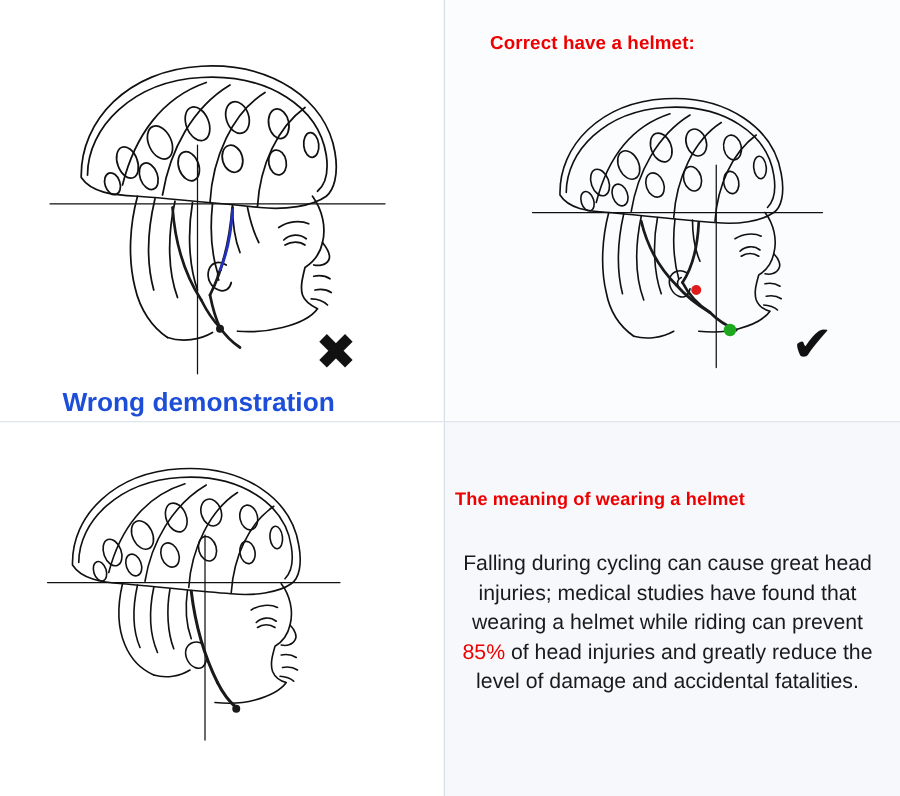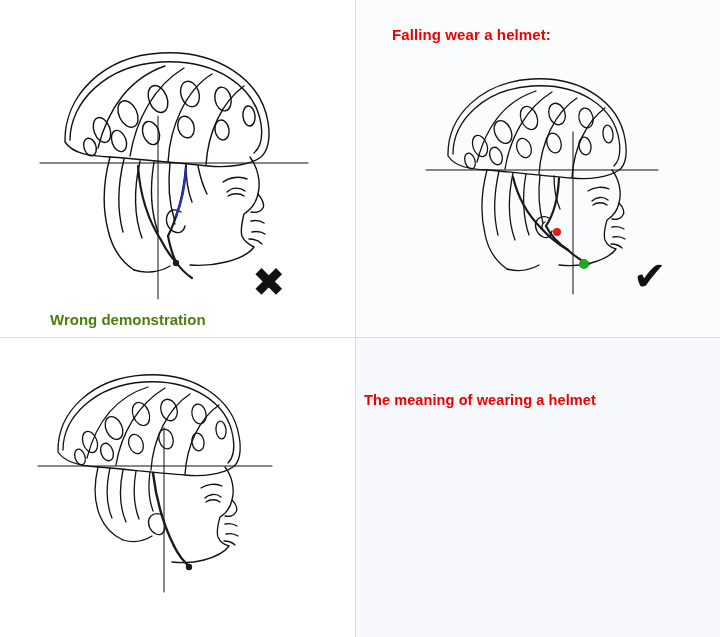--- a/index.html
+++ b/index.html
@@ -56,23 +56,23 @@
     font-size: 15px;
     letter-spacing: 0.1px;
     white-space: nowrap;
   }
   #correct-title { left: 36px; top: 26px; }
   #meaning-title { left: 8px; top: 54px; font-size: 14.5px; }
 
   #wrong-label {
     position: absolute;
     left: 50px; top: 311px;
-    font-size: 15px;
+    font-size: 21px;
     font-weight: bold;
-    color: #4d7c0f;
+    color: #1d4ed8;
     white-space: nowrap;
   }
 
   
   #meaning-body {
     position: absolute;
     left: 6px; top: 84px;
     width: 344px;
     font-size: 17px;
     line-height: 23.5px;
@@ -171,21 +171,21 @@
 
         <circle cx="158" cy="247" r="3.2" fill="#1a1a1a" stroke="none"></circle>
       </g>
     </svg>
 
     <div class="mark" id="mark-x-top">✖</div>
   </div>
 
   <div class="panel" id="panel-correct">
 
-    <div class="heading-red" id="correct-title">Falling wear a helmet:</div>
+    <div class="heading-red" id="correct-title">Correct have a helmet:</div>
 
     <svg class="ill" style="left:52px; top:58px;" width="280" height="250" viewBox="0 0 280 250">
       <g fill="none" stroke="#111111" stroke-width="1.3" stroke-linecap="round" stroke-linejoin="round">
 
         <line x1="18" y1="112" x2="250" y2="112" stroke-width="1" stroke="#111"></line>
         <line x1="165" y1="74" x2="165" y2="236" stroke-width="1" stroke="#111"></line>
 
         <path d="M40 98 C39 58 73 24 124 21 C174 18 211 45 217 81 C220 97 217 108 211 112
                  C201 119 182 122 164 120 C138 118 103 114 79 112 C62 111 47 109 40 98 Z"></path>
         <path d="M45 96 C45 63 76 31 124 28 C171 25 206 49 211 82 C213 94 211 103 206 108"></path>
@@ -302,15 +302,16 @@
       </g>
     </svg>
 
   </div>
 
   <div id="wrong-label">Wrong demonstration</div>
 
   <div class="panel" id="panel-info">
     <div class="heading-red" id="meaning-title">The meaning of wearing a helmet</div>
 
+    <p id="meaning-body"><span>Falling during cycling can cause great head injuries; medical studies have found that wearing a helmet while riding can prevent </span><span class="pct">85%</span><span> of head injuries and greatly reduce the level of damage and accidental fatalities.</span></p>
   </div>
 
 </div>
 
 </body></html>

